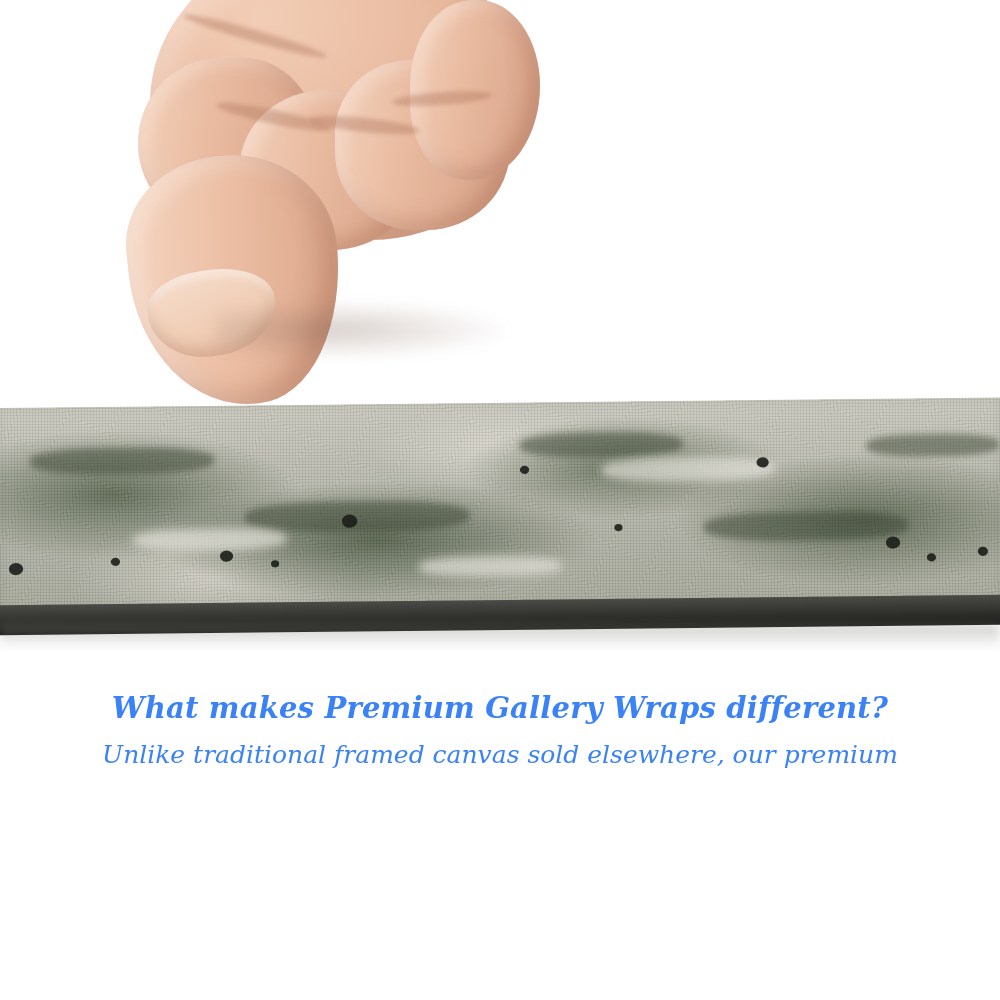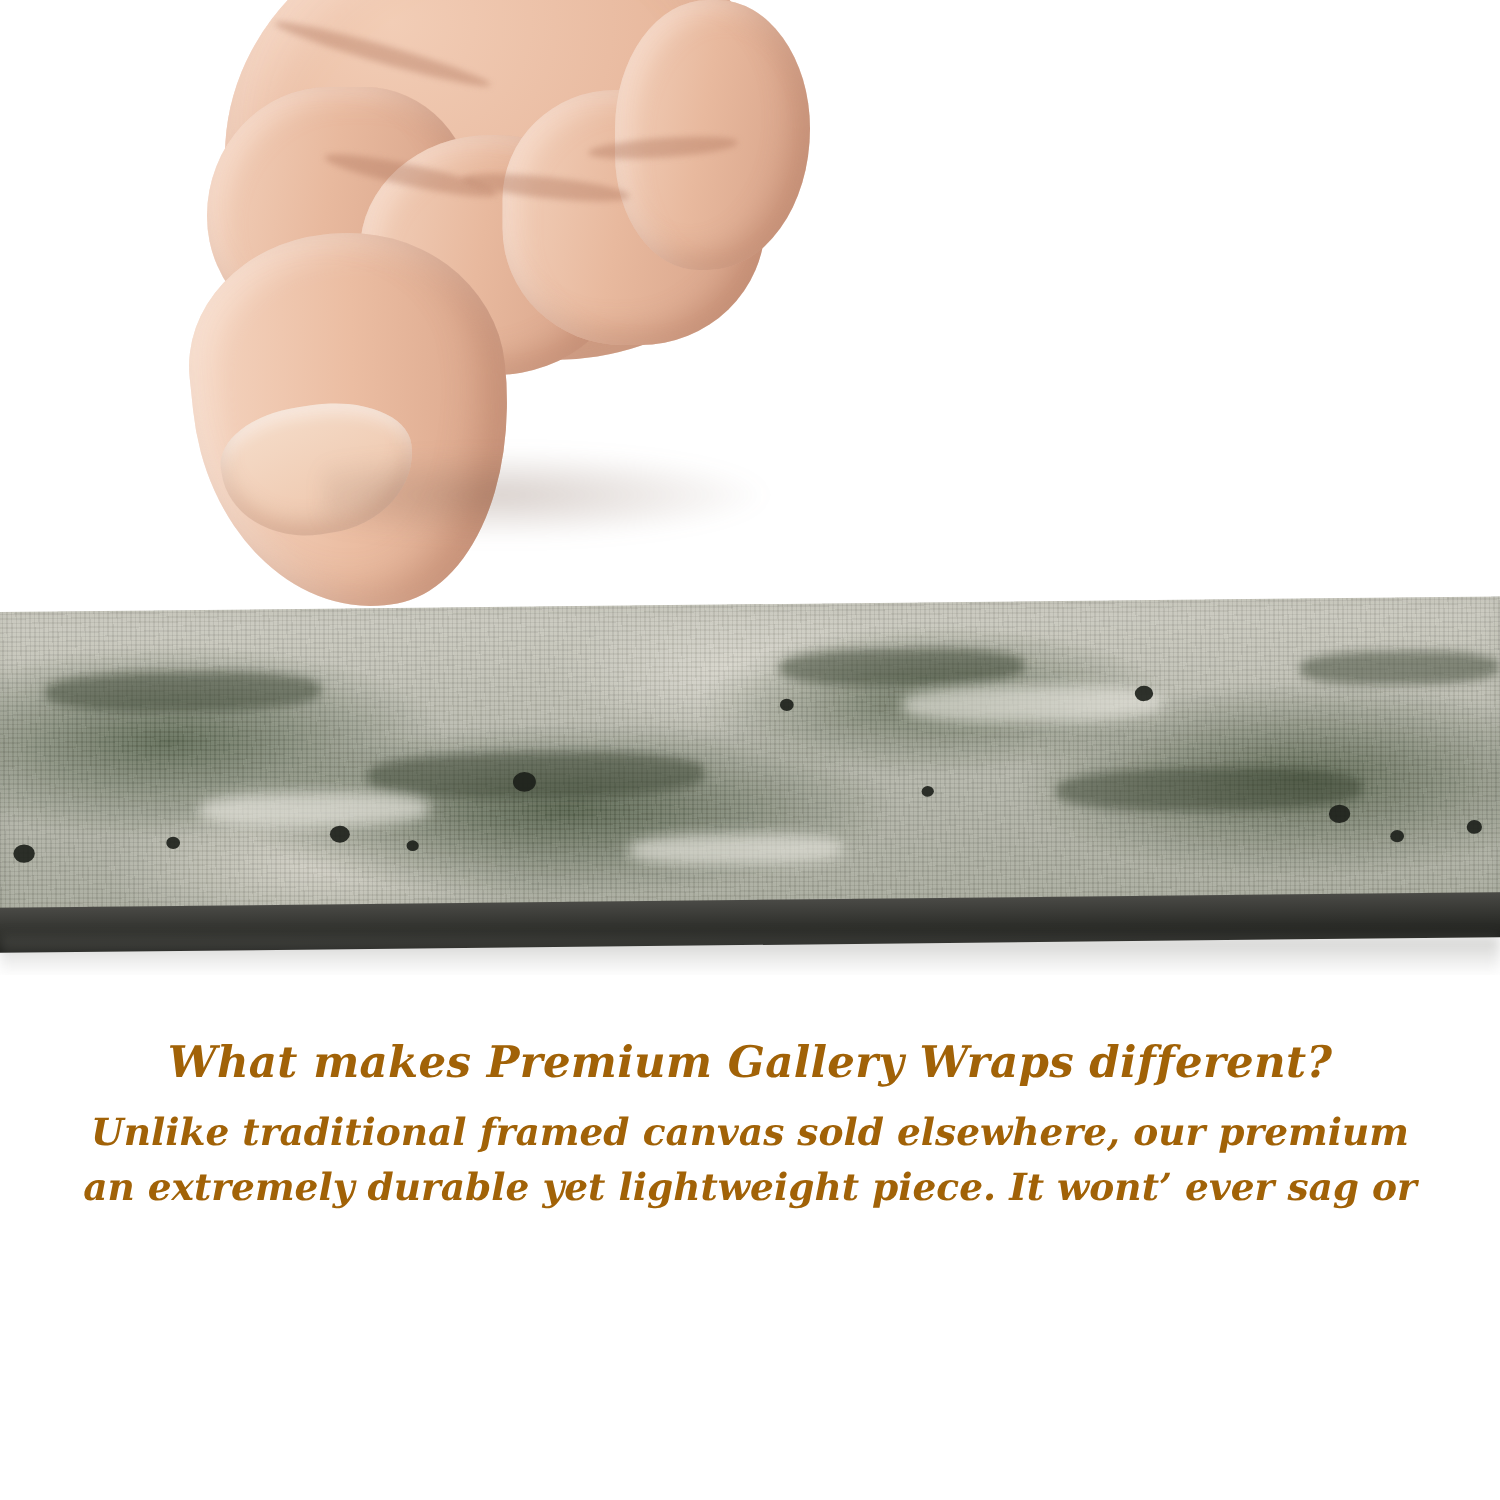--- a/index.html
+++ b/index.html
@@ -163,34 +163,34 @@
     filter: blur(4px);
   }
 
   
   #caption {
     position: absolute;
     left: 0;
     top: 690px;
     width: 1000px;
     text-align: center;
-    color: #a16207;
+    color: #3b82f6;
     font-family: "DejaVu Serif", serif;
     font-style: italic;
   }
   #caption .headline {
     font-size: 29px;
     font-weight: 700;
     letter-spacing: 0.2px;
     margin: 0 0 10px 0;
     line-height: 1.25;
   }
   #caption .body-line {
     font-size: 25px;
-    font-weight: 700;
+    font-weight: 400;
     line-height: 1.48;
     margin: 0;
   }
 </style>
 </head>
 <body>
 
 <div id="page">
 
   <div id="photo">
@@ -233,16 +233,15 @@
       <div class="speck" style="left:968px; top:146px; width:10px; height:9px;"></div>
     </div>
 
     <div id="canvas-edge"></div>
     <div id="edge-shadow"></div>
   </div>
 
   <div id="caption">
     <p class="headline">What makes Premium Gallery Wraps different?</p>
     <p class="body-line">Unlike traditional framed canvas sold elsewhere, our premium</p>
-    <p class="body-line">an extremely durable yet lightweight piece. It wont’ ever sag or</p>
   </div>
 
 </div>
 
 </body></html>

